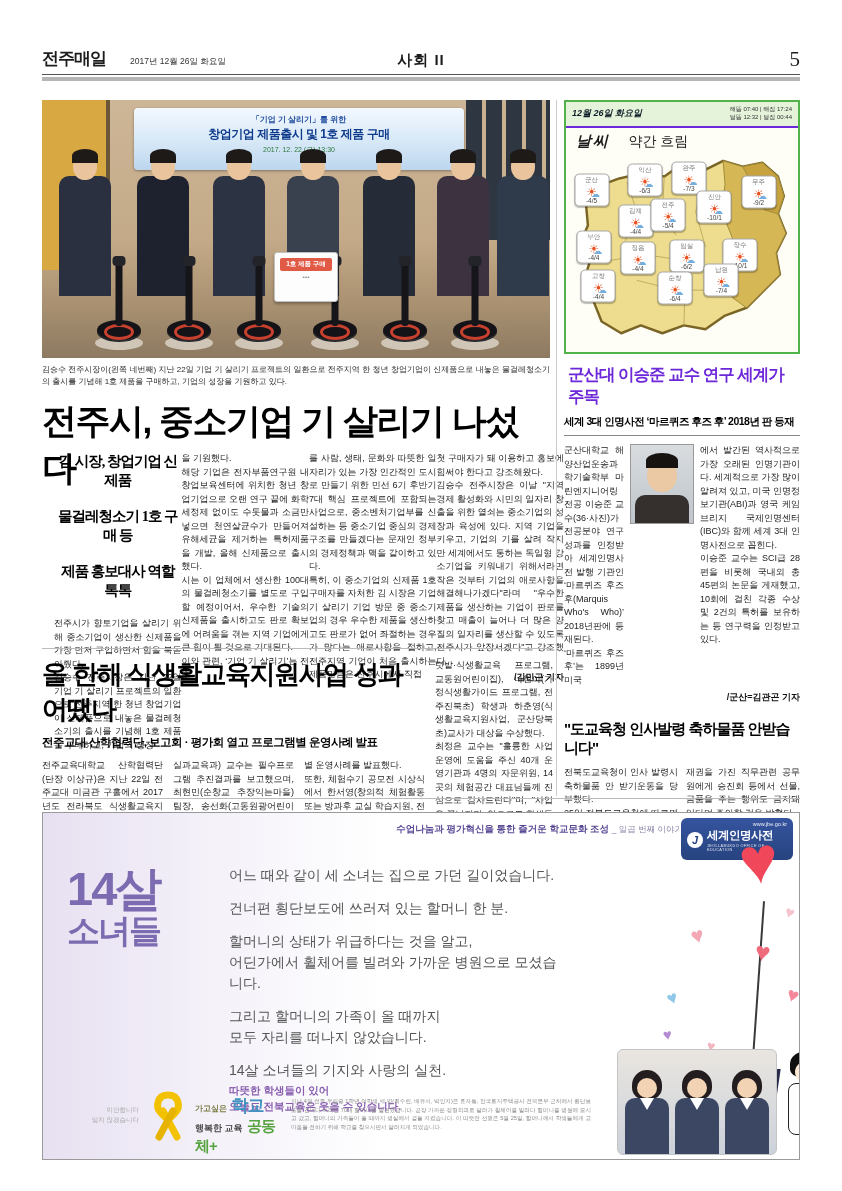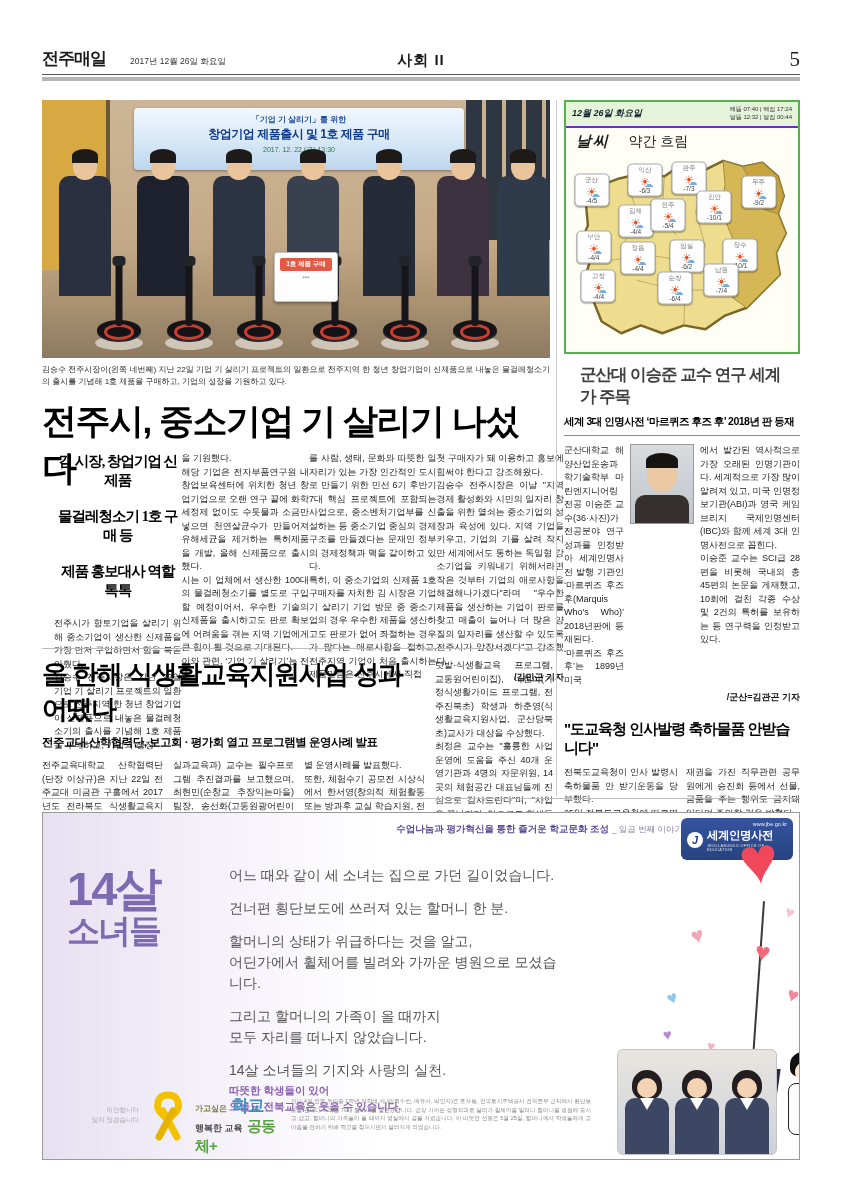--- a/index.html
+++ b/index.html
@@ -67,21 +67,21 @@
   .wx-cond{font-size:14px;margin-left:14px;color:#222;}
   .wx-map{position:relative;height:196px;margin-top:2px;}
   .wx-map svg{position:absolute;left:0;top:0;}
   .wcity{position:absolute;transform:translate(-50%,-50%);background:#fff;border:1px solid #aaa;border-radius:5px;
          padding:1px 2px 2px;width:29px;text-align:center;box-shadow:0 1px 1px rgba(0,0,0,.25);}
   .wname{font-size:6.5px;color:#777;}
   .wicon{height:12px;line-height:11px;position:relative;}
   .wicon .sun{color:#e8501e;font-size:12px;}
   .wicon .cloud{color:#74aede;font-size:9px;position:absolute;left:14px;top:4px;}
   .wtemp{font-size:6.5px;color:#444;}
-  .art-head1{font-size:16.5px;font-weight:bold;letter-spacing:-1px;margin:10px 16px 7px;color:#404040;}
+  .art-head1{font-size:16.5px;font-weight:bold;letter-spacing:-1px;margin:10px 4px 7px;color:#6d28d9;}
   .art-sub{font-size:10.5px;font-weight:bold;letter-spacing:-0.5px;padding-bottom:6px;border-bottom:1px solid #888;margin-bottom:8px;color:#000;}
   .gunsan-top{display:flex;gap:6px;margin-bottom:4px;}
   .gunsan-top .ncol{width:60px;}
   .portrait{width:62px;height:78px;background:linear-gradient(180deg,#d8dcdf,#bfc5cb);border:1px solid #999;position:relative;flex:none;}
   .portrait .phead{position:absolute;top:12px;left:50%;transform:translateX(-50%);width:30px;height:35px;border-radius:50% 50% 46% 46%;background:#eac9a4;}
   .portrait .phair{position:absolute;top:8px;left:50%;transform:translateX(-50%);width:32px;height:15px;border-radius:50% 50% 0 0;background:#161311;}
   .portrait .pbody{position:absolute;bottom:0;left:4px;right:4px;height:28px;border-radius:10px 10px 0 0;background:#35302e;}
   .cols2{display:flex;gap:8px;}
   .cols2 .col{flex:1;min-width:0;}
   .art-head2{font-size:15px;font-weight:bold;letter-spacing:-1px;margin:16px 0 8px;color:#000;}

